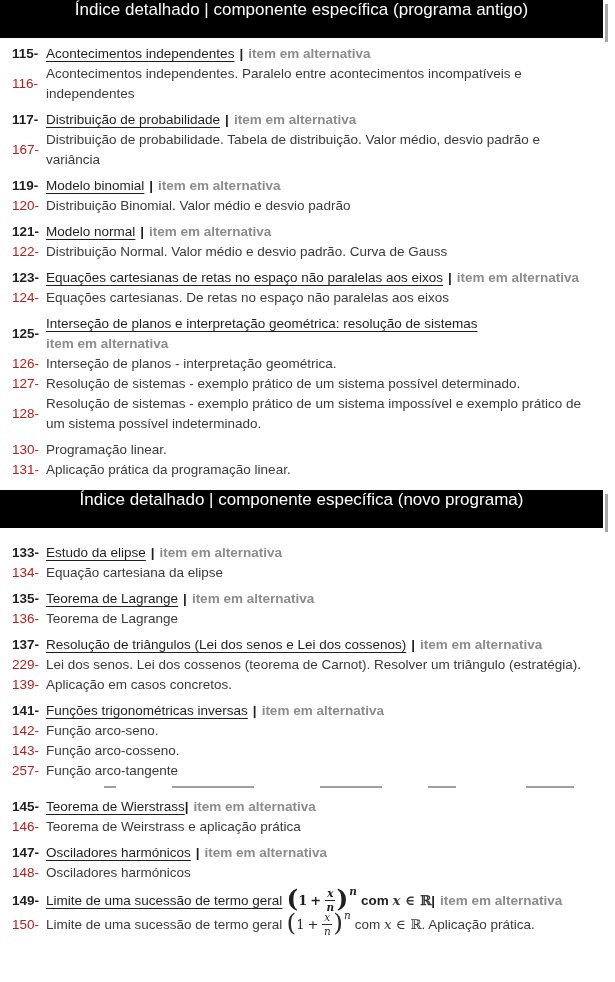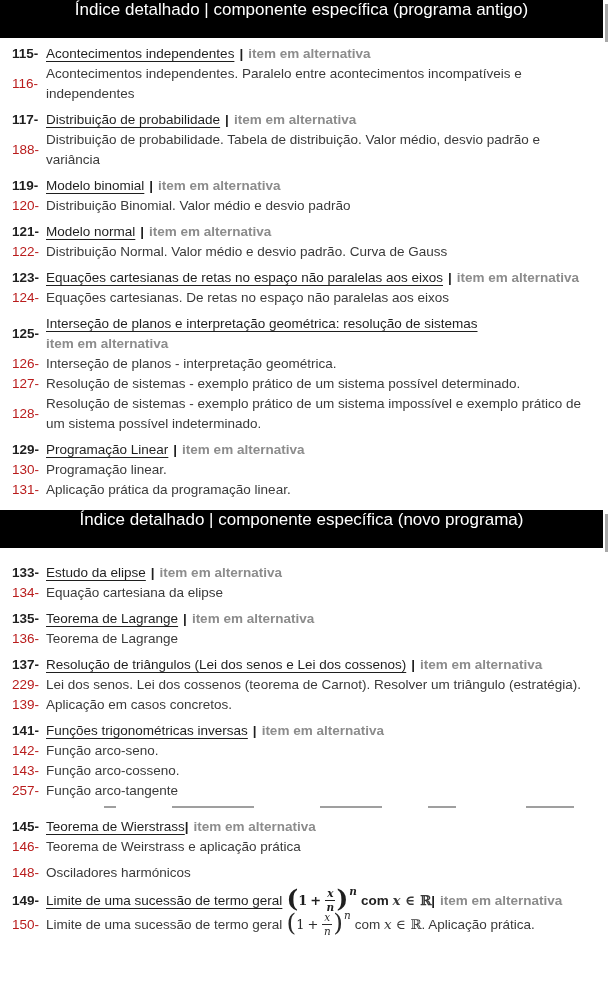--- a/index.html
+++ b/index.html
@@ -67,21 +67,21 @@
         <span class="num">116-</span>
         <div class="txt"><span class="s-text">Acontecimentos independentes. Paralelo entre acontecimentos incompatíveis e independentes</span></div>
       </div>
     </div>
     <div class="group">
       <div class="row main">
         <span class="num">117-</span>
         <div class="txt"><span class="s-title">Distribuição de probabilidade</span><span class="s-pipe">|</span><span class="s-tag">item em alternativa</span></div>
       </div>
       <div class="row sub">
-        <span class="num">188-</span>
+        <span class="num">167-</span>
         <div class="txt"><span class="s-text">Distribuição de probabilidade. Tabela de distribuição. Valor médio, desvio padrão e variância</span></div>
       </div>
     </div>
     <div class="group">
       <div class="row main">
         <span class="num">119-</span>
         <div class="txt"><span class="s-title">Modelo binomial</span><span class="s-pipe">|</span><span class="s-tag">item em alternativa</span></div>
       </div>
       <div class="row sub">
         <span class="num">120-</span>
@@ -120,24 +120,20 @@
       <div class="row sub">
         <span class="num">127-</span>
         <div class="txt"><span class="s-text">Resolução de sistemas - exemplo prático de um sistema possível determinado.</span></div>
       </div>
       <div class="row sub">
         <span class="num">128-</span>
         <div class="txt"><span class="s-text">Resolução de sistemas - exemplo prático de um sistema impossível e exemplo prático de um sistema possível indeterminado.</span></div>
       </div>
     </div>
     <div class="group">
-      <div class="row main">
-        <span class="num">129-</span>
-        <div class="txt"><span class="s-title">Programação Linear</span><span class="s-pipe">|</span><span class="s-tag">item em alternativa</span></div>
-      </div>
       <div class="row sub">
         <span class="num">130-</span>
         <div class="txt"><span class="s-text">Programação linear.</span></div>
       </div>
       <div class="row sub">
         <span class="num">131-</span>
         <div class="txt"><span class="s-text">Aplicação prática da programação linear.</span></div>
       </div>
     </div>
     <div class="bar second">
@@ -206,20 +202,24 @@
       <div class="row main">
         <span class="num">145-</span>
         <div class="txt"><span class="s-title">Teorema de Wierstrass</span><span class="s-pipen">|</span><span class="s-tag">item em alternativa</span></div>
       </div>
       <div class="row sub">
         <span class="num">146-</span>
         <div class="txt"><span class="s-text">Teorema de Weirstrass e aplicação prática</span></div>
       </div>
     </div>
     <div class="group">
+      <div class="row main">
+        <span class="num">147-</span>
+        <div class="txt"><span class="s-title">Osciladores harmónicos</span><span class="s-pipe">|</span><span class="s-tag">item em alternativa</span></div>
+      </div>
       <div class="row sub">
         <span class="num">148-</span>
         <div class="txt"><span class="s-text">Osciladores harmónicos</span></div>
       </div>
     </div>
     <div class="group">
       <div class="row main">
         <span class="num">149-</span>
         <div class="txt"><span class="s-title">Limite de uma sucessão de termo geral</span><span class="math b"><span class="paren">(</span><span class="mone">1</span><span class="mop">+</span><span class="frac">
               <span class="fn">x</span>

